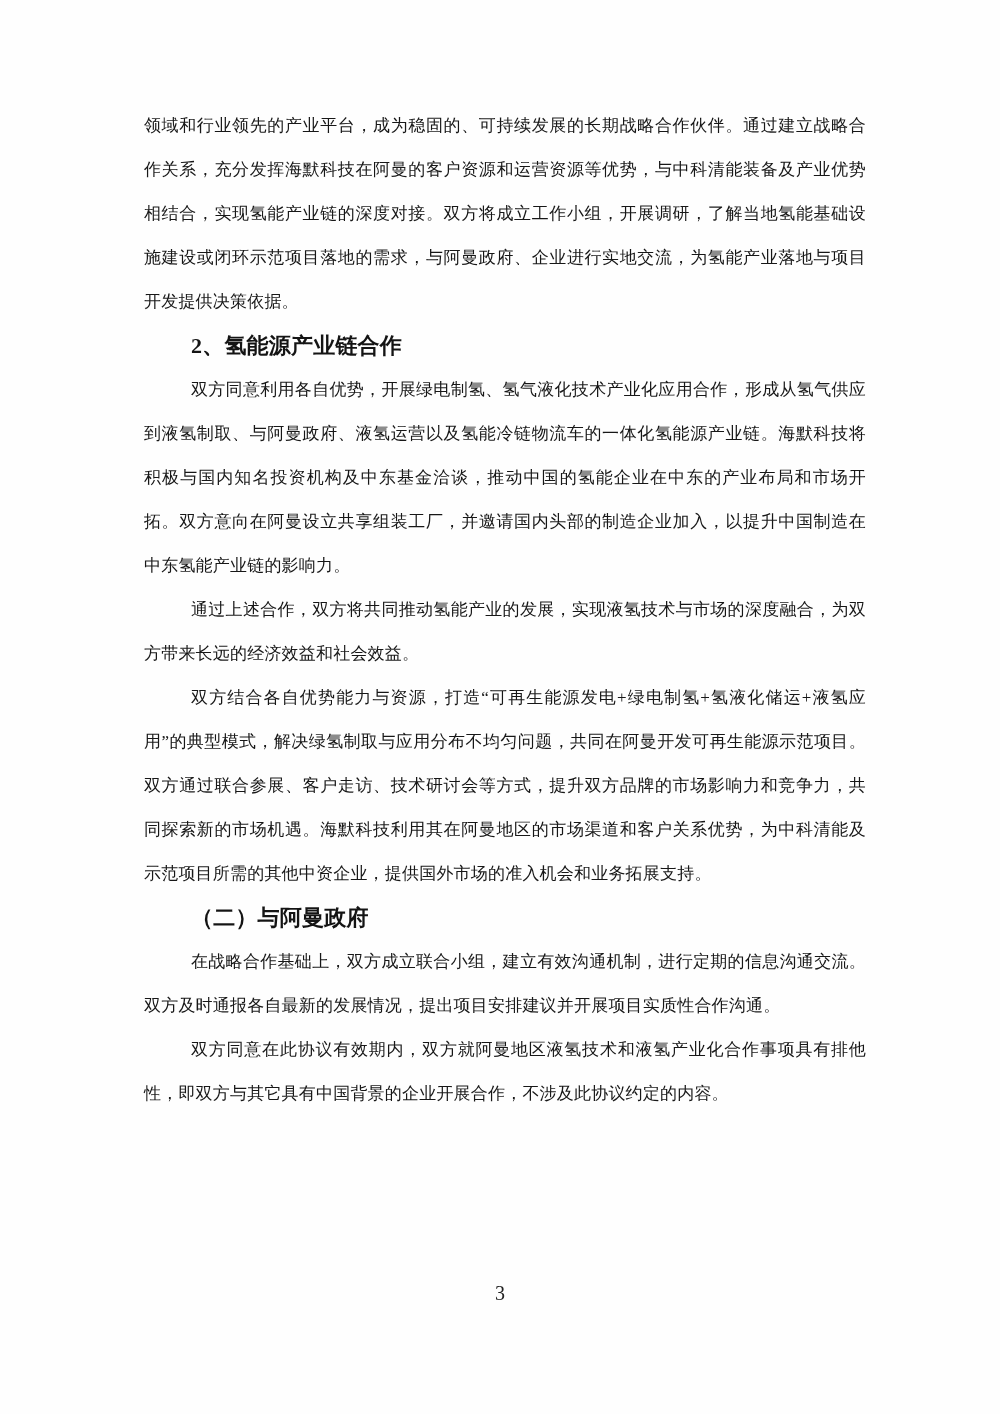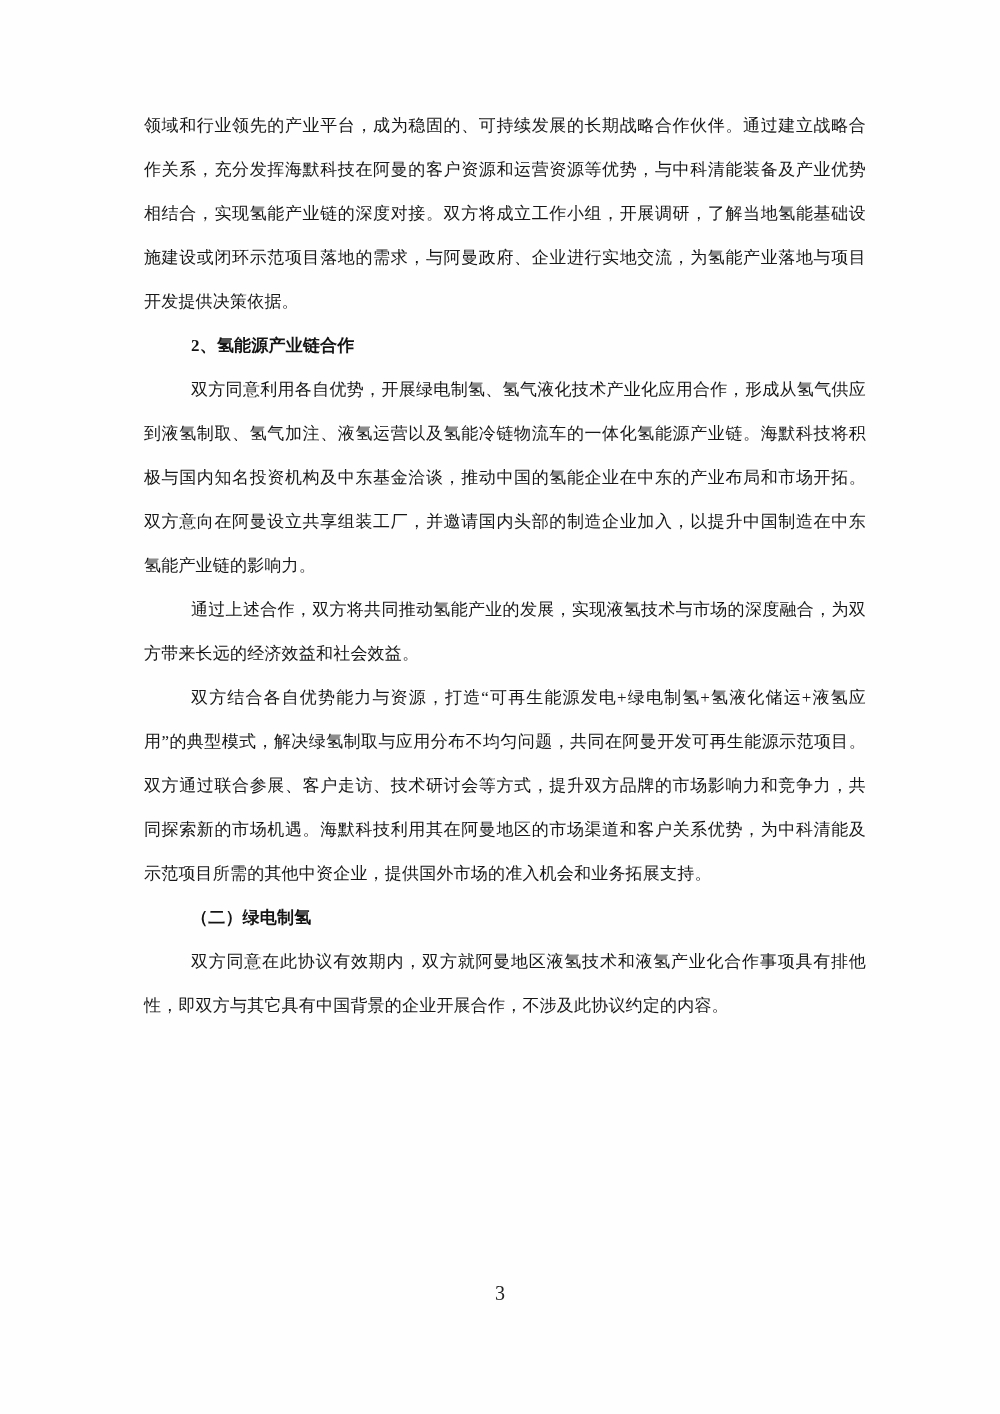--- a/index.html
+++ b/index.html
@@ -33,21 +33,21 @@
     text-align: justify;
     text-justify: inter-ideograph;
     margin: 0;
     letter-spacing: 0.2px;
     color: #171717;
   }
   .indent {
     text-indent: 47px;
   }
   .heading {
-    font-size: 17px;
+    font-size: 22px;
     line-height: 44px;
     margin: 0;
     text-indent: 47px;
     font-weight: 700;
     color: #141414;
     letter-spacing: 0.2px;
   }
   .page-number {
     position: absolute;
     left: 0;
@@ -62,28 +62,29 @@
 </head>
 <body>
 
 <div class="page">
   <div class="content">
 
     <p class="para">领域和行业领先的产业平台，成为稳固的、可持续发展的长期战略合作伙伴。通过建立战略合作关系，充分发挥海默科技在阿曼的客户资源和运营资源等优势，与中科清能装备及产业优势相结合，实现氢能产业链的深度对接。双方将成立工作小组，开展调研，了解当地氢能基础设施建设或闭环示范项目落地的需求，与阿曼政府、企业进行实地交流，为氢能产业落地与项目开发提供决策依据。</p>
 
     <p class="heading">2、氢能源产业链合作</p>
 
-    <p class="para indent">双方同意利用各自优势，开展绿电制氢、氢气液化技术产业化应用合作，形成从氢气供应到液氢制取、氢气加注、液氢运营以及氢能冷链物流车的一体化氢能源产业链。海默科技将积极与国内知名投资机构及中东基金洽谈，推动中国的氢能企业在中东的产业布局和市场开拓。双方意向在阿曼设立共享组装工厂，并邀请国内头部的制造企业加入，以提升中国制造在中东氢能产业链的影响力。</p>
+    <p class="para indent">双方同意利用各自优势，开展绿电制氢、氢气液化技术产业化应用合作，形成从氢气供应到液氢制取、与阿曼政府、液氢运营以及氢能冷链物流车的一体化氢能源产业链。海默科技将积极与国内知名投资机构及中东基金洽谈，推动中国的氢能企业在中东的产业布局和市场开拓。双方意向在阿曼设立共享组装工厂，并邀请国内头部的制造企业加入，以提升中国制造在中东氢能产业链的影响力。</p>
 
 
     <p class="para indent">通过上述合作，双方将共同推动氢能产业的发展，实现液氢技术与市场的深度融合，为双方带来长远的经济效益和社会效益。</p>
 
     <p class="para indent">双方结合各自优势能力与资源，打造“可再生能源发电+绿电制氢+氢液化储运+液氢应用”的典型模式，解决绿氢制取与应用分布不均匀问题，共同在阿曼开发可再生能源示范项目。双方通过联合参展、客户走访、技术研讨会等方式，提升双方品牌的市场影响力和竞争力，共同探索新的市场机遇。海默科技利用其在阿曼地区的市场渠道和客户关系优势，为中科清能及示范项目所需的其他中资企业，提供国外市场的准入机会和业务拓展支持。</p>
 
-    <p class="heading">（二）绿电制氢</p>
+    <p class="heading">（二）与阿曼政府</p>
 
+    <p class="para indent">在战略合作基础上，双方成立联合小组，建立有效沟通机制，进行定期的信息沟通交流。双方及时通报各自最新的发展情况，提出项目安排建议并开展项目实质性合作沟通。</p>
 
     <p class="para indent">双方同意在此协议有效期内，双方就阿曼地区液氢技术和液氢产业化合作事项具有排他性，即双方与其它具有中国背景的企业开展合作，不涉及此协议约定的内容。</p>
 
   </div>
 
   <div class="page-number">3</div>
 </div>
 
 </body></html>

